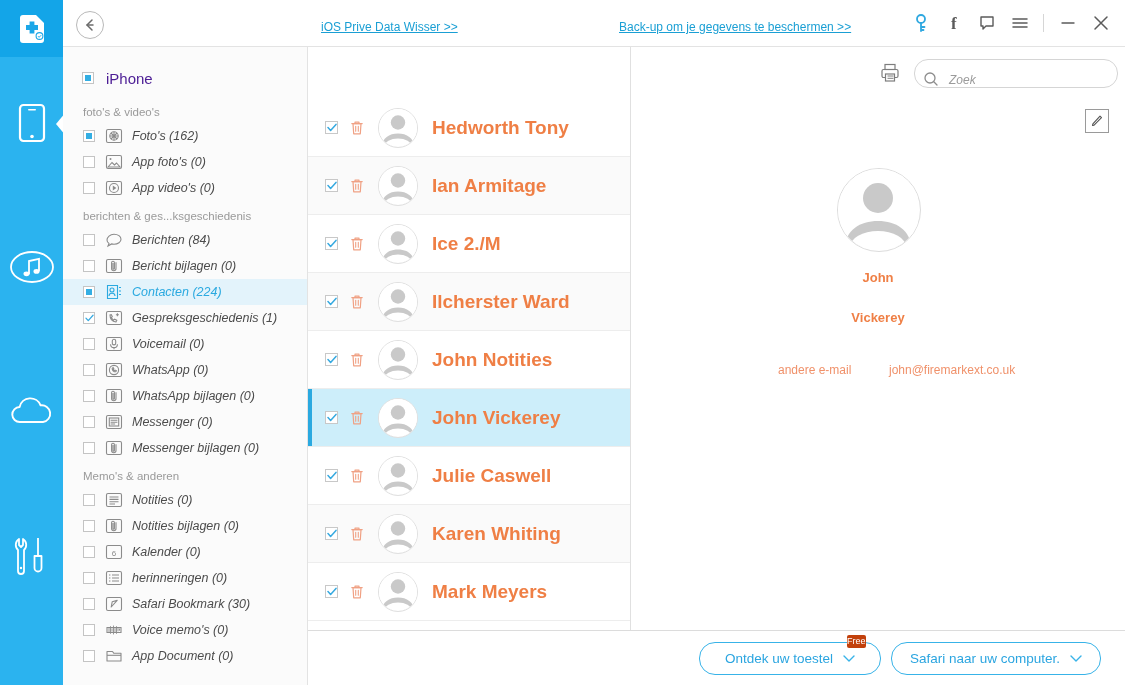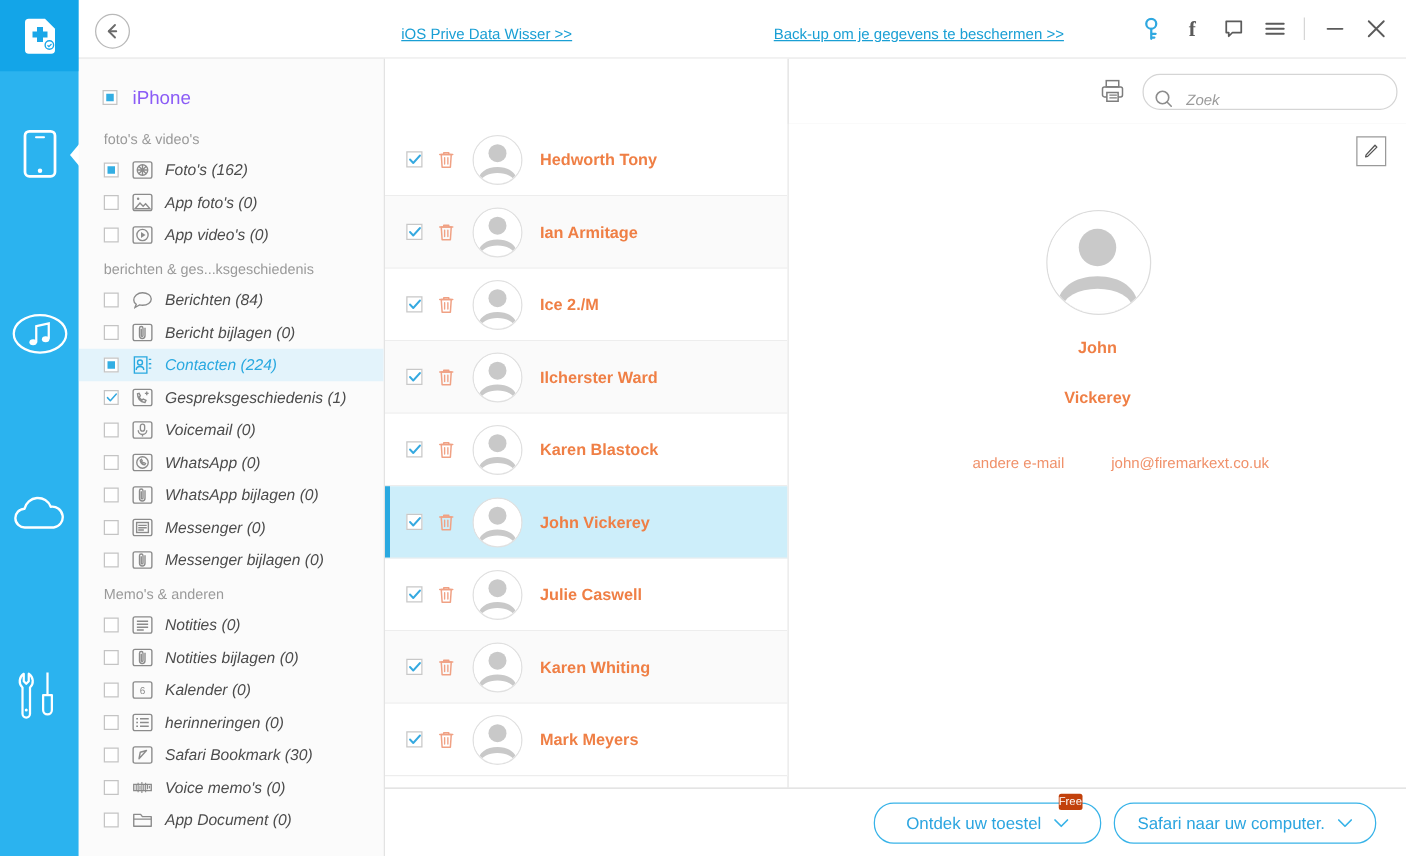--- a/index.html
+++ b/index.html
@@ -33,21 +33,21 @@
   .promo.p1{left:258px;}
   .promo.p2{left:556px;}
   .tb-icons{position:absolute;right:8px;top:0;height:46px;display:flex;align-items:center;gap:0px;}
   .tbi{width:33px;height:46px;display:flex;align-items:center;justify-content:center;cursor:pointer;}
   .tb-divider{width:1px;height:18px;background:#d6d6d6;margin:0 7px;}
 
   
   .sidebar{position:absolute;left:63px;top:47px;width:244px;bottom:0;background:#fbfbfb;
            border-right:1px solid #e3e3e3;overflow:hidden;}
   .sb-device{display:flex;align-items:center;height:38px;padding-left:19px;margin-top:12px;}
-  .sb-device .dev-label{font-size:15px;color:#8b5cf6;margin-left:12px;}
+  .sb-device .dev-label{font-size:15px;color:#4c1d95;margin-left:12px;}
   .sb-group{font-size:11.5px;color:#9a9a9a;padding:9px 0 5px 20px;}
   .sb-item{display:flex;align-items:center;height:26px;padding-left:20px;cursor:pointer;}
   .sb-item.active{background:#e3f3fb;}
   .sb-item.active .sb-label{color:#2aa9e0;}
   .sb-label{font-size:12.5px;color:#4c4c4c;margin-left:9px;white-space:nowrap;font-style:italic;}
   .sb-ico{width:18px;height:18px;display:flex;align-items:center;justify-content:center;flex:0 0 18px;margin-left:10px;}
 
   
   .cbx{width:12px;height:12px;border:1px solid #c4c4c4;background:#fff;flex:0 0 12px;
        display:flex;align-items:center;justify-content:center;box-sizing:border-box;}
@@ -74,21 +74,21 @@
   .crow{position:relative;height:58px;display:flex;align-items:center;border-bottom:1px solid #ededed;
         background:#fff;cursor:pointer;box-sizing:border-box;}
   .crow.alt{background:#fafafa;}
   .crow.sel{background:#cdeefa;}
   .crow.sel::before{content:"";position:absolute;left:0;top:0;bottom:0;width:4px;background:#2aa9e0;}
   .crow .rcbx{margin-left:17px;width:13px;height:13px;border:1px solid #c8c8c8;background:#fff;flex:0 0 13px;
               display:flex;align-items:center;justify-content:center;box-sizing:border-box;}
   .crow .rtrash{margin-left:12px;width:14px;height:16px;flex:0 0 14px;display:flex;align-items:center;justify-content:center;}
   .avatar{width:38px;height:38px;border-radius:50%;background:#fff;border:1px solid #e0e0e0;margin-left:14px;
           overflow:hidden;flex:0 0 38px;position:relative;}
-  .cname{margin-left:14px;font-size:13px;font-weight:bold;color:#ef7f45;white-space:nowrap;}
+  .cname{margin-left:14px;font-size:19px;font-weight:bold;color:#ef7f45;white-space:nowrap;}
 
   
   .detail{position:absolute;left:631px;top:99px;right:0;height:532px;background:#fff;overflow:hidden;}
   .edit-btn{position:absolute;right:16px;top:10px;width:22px;height:22px;border:1px solid #9a9a9a;
             display:flex;align-items:center;justify-content:center;cursor:pointer;background:#fff;}
   .big-avatar{position:absolute;left:50%;margin-left:-41px;top:69px;width:82px;height:82px;border-radius:50%;
               background:#fff;border:1px solid #dcdcdc;overflow:hidden;}
   .dname{position:absolute;left:0;right:0;text-align:center;font-size:13px;font-weight:bold;color:#ef7f45;}
   .dname.first{top:171px;}
   .dname.last{top:211px;}
@@ -548,21 +548,21 @@
               <path d="M3 3.6h8l-.7 10.2H3.7z" fill="none" stroke="#f0a184" stroke-width="1.2" stroke-linejoin="round"></path>
               <path d="M5.7 6.2v5M8.3 6.2v5" stroke="#f0a184" stroke-width="1.1" stroke-linecap="round"></path>
             </svg>
           </div>
           <div class="avatar"><svg width="38" height="38" viewBox="0 0 38 38">
               <rect width="38" height="38" fill="#ffffff"></rect>
               <circle cx="19" cy="13.5" r="7.2" fill="#c9c9c9"></circle>
               <path d="M3 38c0-9 7.2-13.5 16-13.5S35 29 35 38z" fill="#c9c9c9"></path>
               <ellipse cx="19" cy="37" rx="13.5" ry="7.6" fill="#ffffff"></ellipse>
             </svg></div>
-          <div class="cname">Karen Blastock</div>
+          <div class="cname">John Notities</div>
         </div>
         <div class="crow alt sel">
           <div class="rcbx">
             <svg width="10" height="9" viewBox="0 0 10 9">
               <path d="M1 4.6l2.6 2.8L9 1.4" fill="none" stroke="#35a9e0" stroke-width="1.5" stroke-linecap="round" stroke-linejoin="round"></path>
             </svg>
           </div>
           <div class="rtrash">
             <svg width="14" height="16" viewBox="0 0 14 16">
               <path d="M1.8 3.6h10.4" stroke="#f0a184" stroke-width="1.2" stroke-linecap="round"></path>

